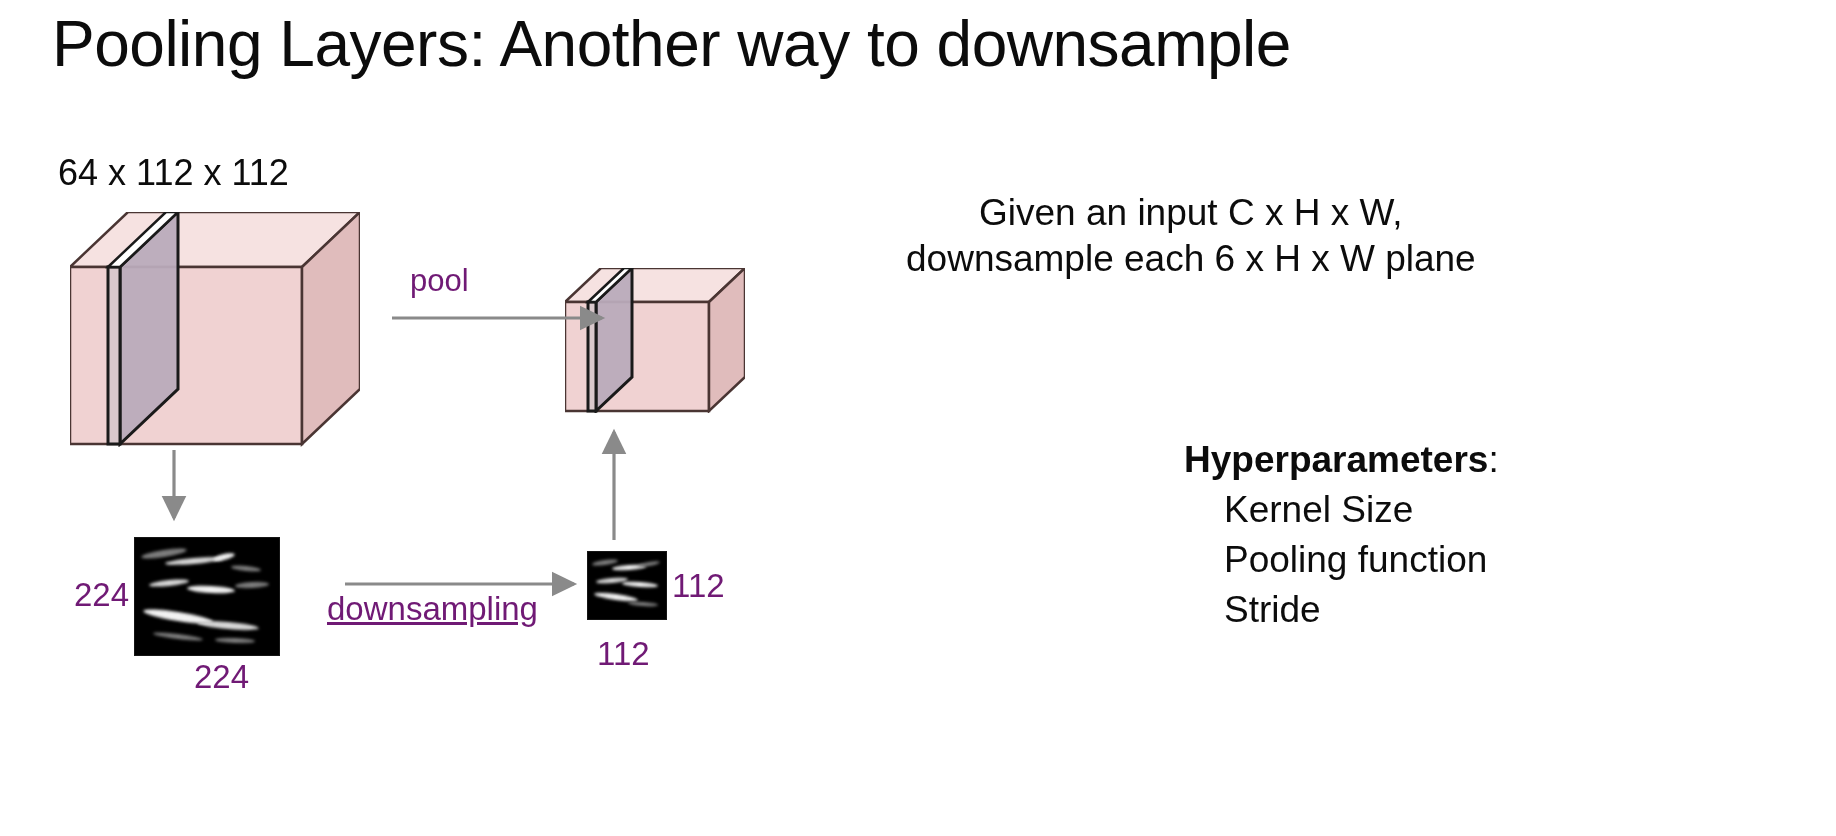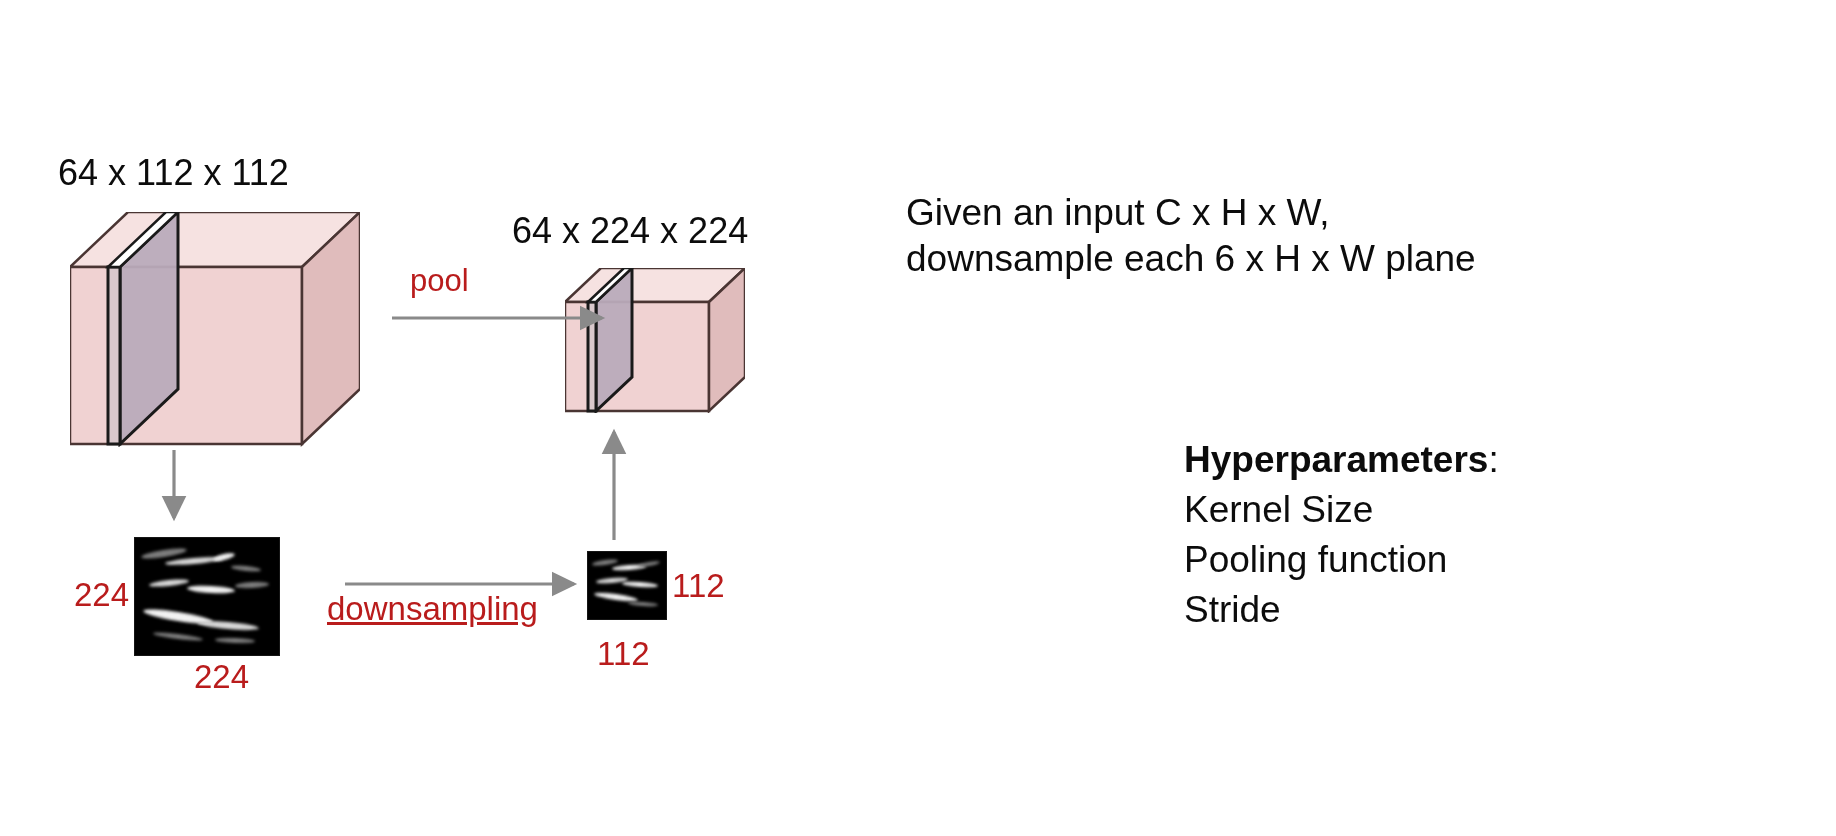--- a/index.html
+++ b/index.html
@@ -33,43 +33,43 @@
   
   .body-text {
     position: absolute;
     font-size: 37px;
     line-height: 46px;
     font-weight: 400;
     color: #0c0c0c;
     white-space: nowrap;
   }
   #given-block { left: 906px; top: 190px; }
-  #given-block div { white-space: nowrap; }
+  #given-block div { white-space: nowrap; text-align: center; }
 
   #hyper-block { left: 1184px; top: 437px; }
   #hyper-block .hp-title { font-weight: 700; margin-top: 21px; }
-  #hyper-block .hp-line { margin-top: 4px; }
+  #hyper-block .hp-line { margin-top: 4px; margin-left: 40px; }
 
   
   .cube-label {
     position: absolute;
     font-size: 36px;
     line-height: 1.0;
     font-weight: 400;
     color: #0c0c0c;
     white-space: nowrap;
   }
   #label-big-cube { left: 58px; top: 155px; }
   #label-small-cube { left: 512px; top: 213px; }
 
   
   .fig-label {
     position: absolute;
     font-family: "Liberation Sans", sans-serif;
-    color: #b91c1c;
+    color: #701a75;
     white-space: nowrap;
     font-size: 30px;
     line-height: 1.0;
   }
   #label-pool { left: 410px; top: 265px; font-size: 31px; }
   #label-downsampling { left: 327px; top: 592px; font-size: 33px; text-decoration: underline; }
   #label-224-left { left: 74px; top: 578px; font-size: 33px; }
   #label-224-bottom { left: 194px; top: 660px; font-size: 33px; }
   #label-112-right { left: 672px; top: 569px; font-size: 33px; }
   #label-112-bottom { left: 597px; top: 637px; font-size: 33px; }
@@ -108,24 +108,24 @@
     left: 0; top: 0;
     width: 1836px; height: 836px;
     pointer-events: none;
   }
 </style>
 </head>
 <body>
 
 <div id="slide">
 
+  <div id="title">Pooling Layers: Another way to downsample</div>
 
   <div class="cube-label" id="label-big-cube">64 x 112 x 112</div>
 
-  <div class="cube-label" id="label-small-cube">64 x 224 x 224</div>
 
   <div id="cube-big-wrap" class="cube-svg">
     <svg width="290" height="235" viewBox="0 0 290 235" xmlns="http://www.w3.org/2000/svg">
 
       <polygon points="0,55 58,0 290,0 232,55" fill="#f6e2e1" stroke="#4a3533" stroke-width="2.5"></polygon>
 
       <polygon points="0,55 232,55 232,232 0,232" fill="#f0d2d2" stroke="#4a3533" stroke-width="2.5"></polygon>
 
       <polygon points="232,55 290,0 290,177 232,232" fill="#e0bcbc" stroke="#4a3533" stroke-width="2.5"></polygon>
 

